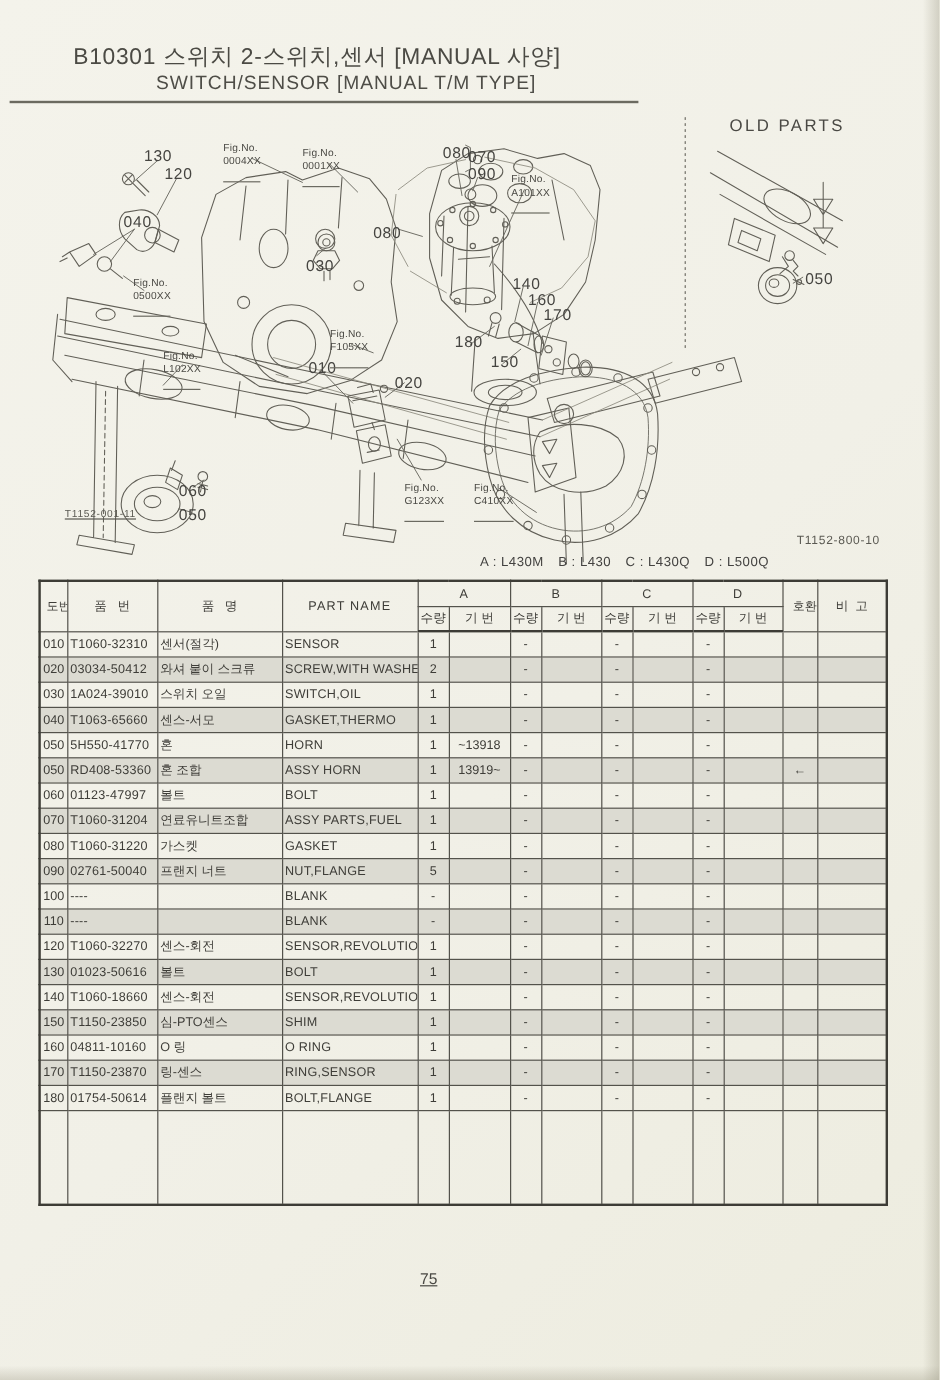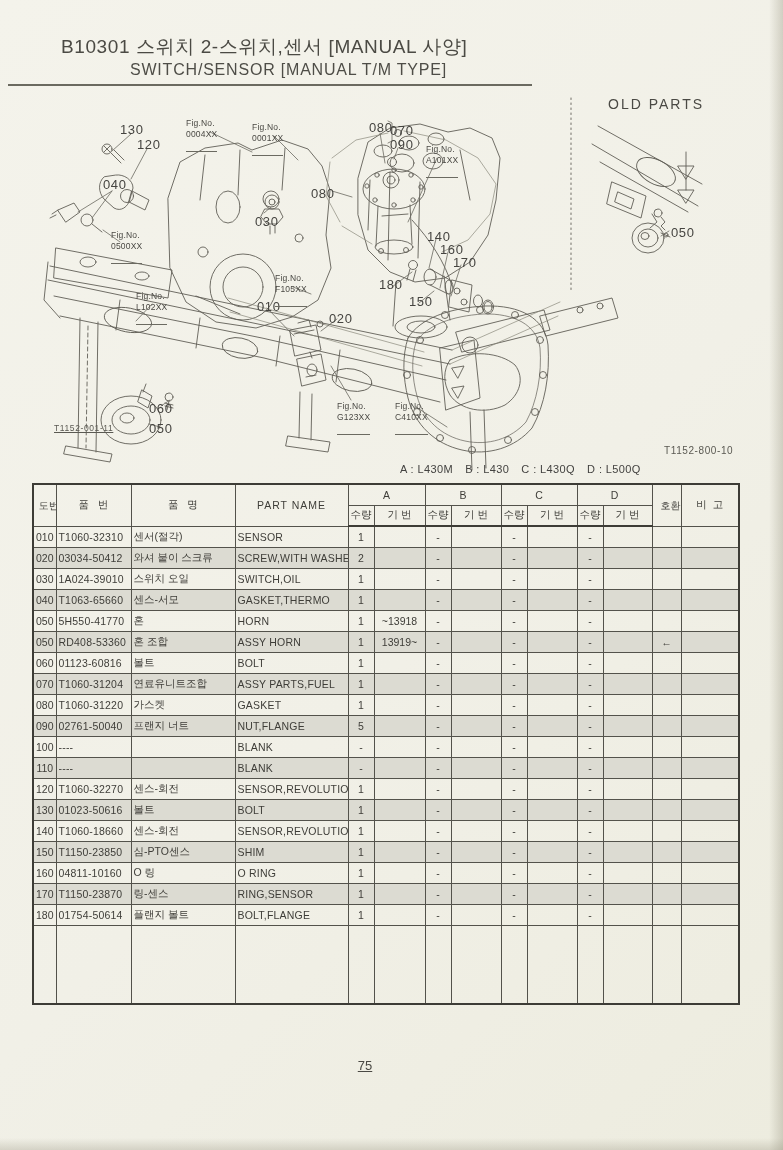--- a/index.html
+++ b/index.html
@@ -32,21 +32,21 @@
   tbody tr.shade td{background:#dcdbd2;}
   .c-ref{text-align:center;padding:0;}
   .c-pno{text-align:left;font-size:11px;letter-spacing:.2px;}
   .c-name{text-align:left;}
   .c-pname{text-align:left;letter-spacing:.2px;}
   .c-qty,.c-ser,.c-compat{text-align:center;}
   tr.filler{height:79px;}
   tr.filler td{background:none;}
   .footer-legend{position:absolute;left:0;top:1014px;width:783px;display:flex;
                  justify-content:center;gap:26px;font-size:11px;color:#413f3a;}
-  .pageno{position:absolute;left:350px;top:1058px;width:30px;text-align:center;
+  .pageno{position:absolute;left:350px;top:1058px;width:30px;text-align:left;
           font-size:13px;color:#4a4944;text-decoration:underline;}
   .edge-r{position:absolute;right:0;top:0;width:14px;height:100%;
           background:linear-gradient(to right,rgba(148,144,124,0) 0%,rgba(148,144,124,.35) 100%);}
   .edge-b{position:absolute;left:0;bottom:0;width:100%;height:12px;
           background:linear-gradient(to bottom,rgba(148,144,124,0) 0%,rgba(148,144,124,.3) 100%);}
 </style>
 </head>
 <body>
 
 <div class="page">
@@ -432,21 +432,21 @@
           <td class="c-ser"></td>
           <td class="c-qty">-</td>
           <td class="c-ser"></td>
           <td class="c-qty">-</td>
           <td class="c-ser"></td>
           <td class="c-compat">←</td>
           <td class="c-note"></td>
         </tr>
         <tr>
           <td class="c-ref">060</td>
-          <td class="c-pno">01123-60816</td>
+          <td class="c-pno">01123-47997</td>
           <td class="c-name">볼트</td>
           <td class="c-pname">BOLT</td>
           <td class="c-qty">1</td>
           <td class="c-ser"></td>
           <td class="c-qty">-</td>
           <td class="c-ser"></td>
           <td class="c-qty">-</td>
           <td class="c-ser"></td>
           <td class="c-qty">-</td>
           <td class="c-ser"></td>

